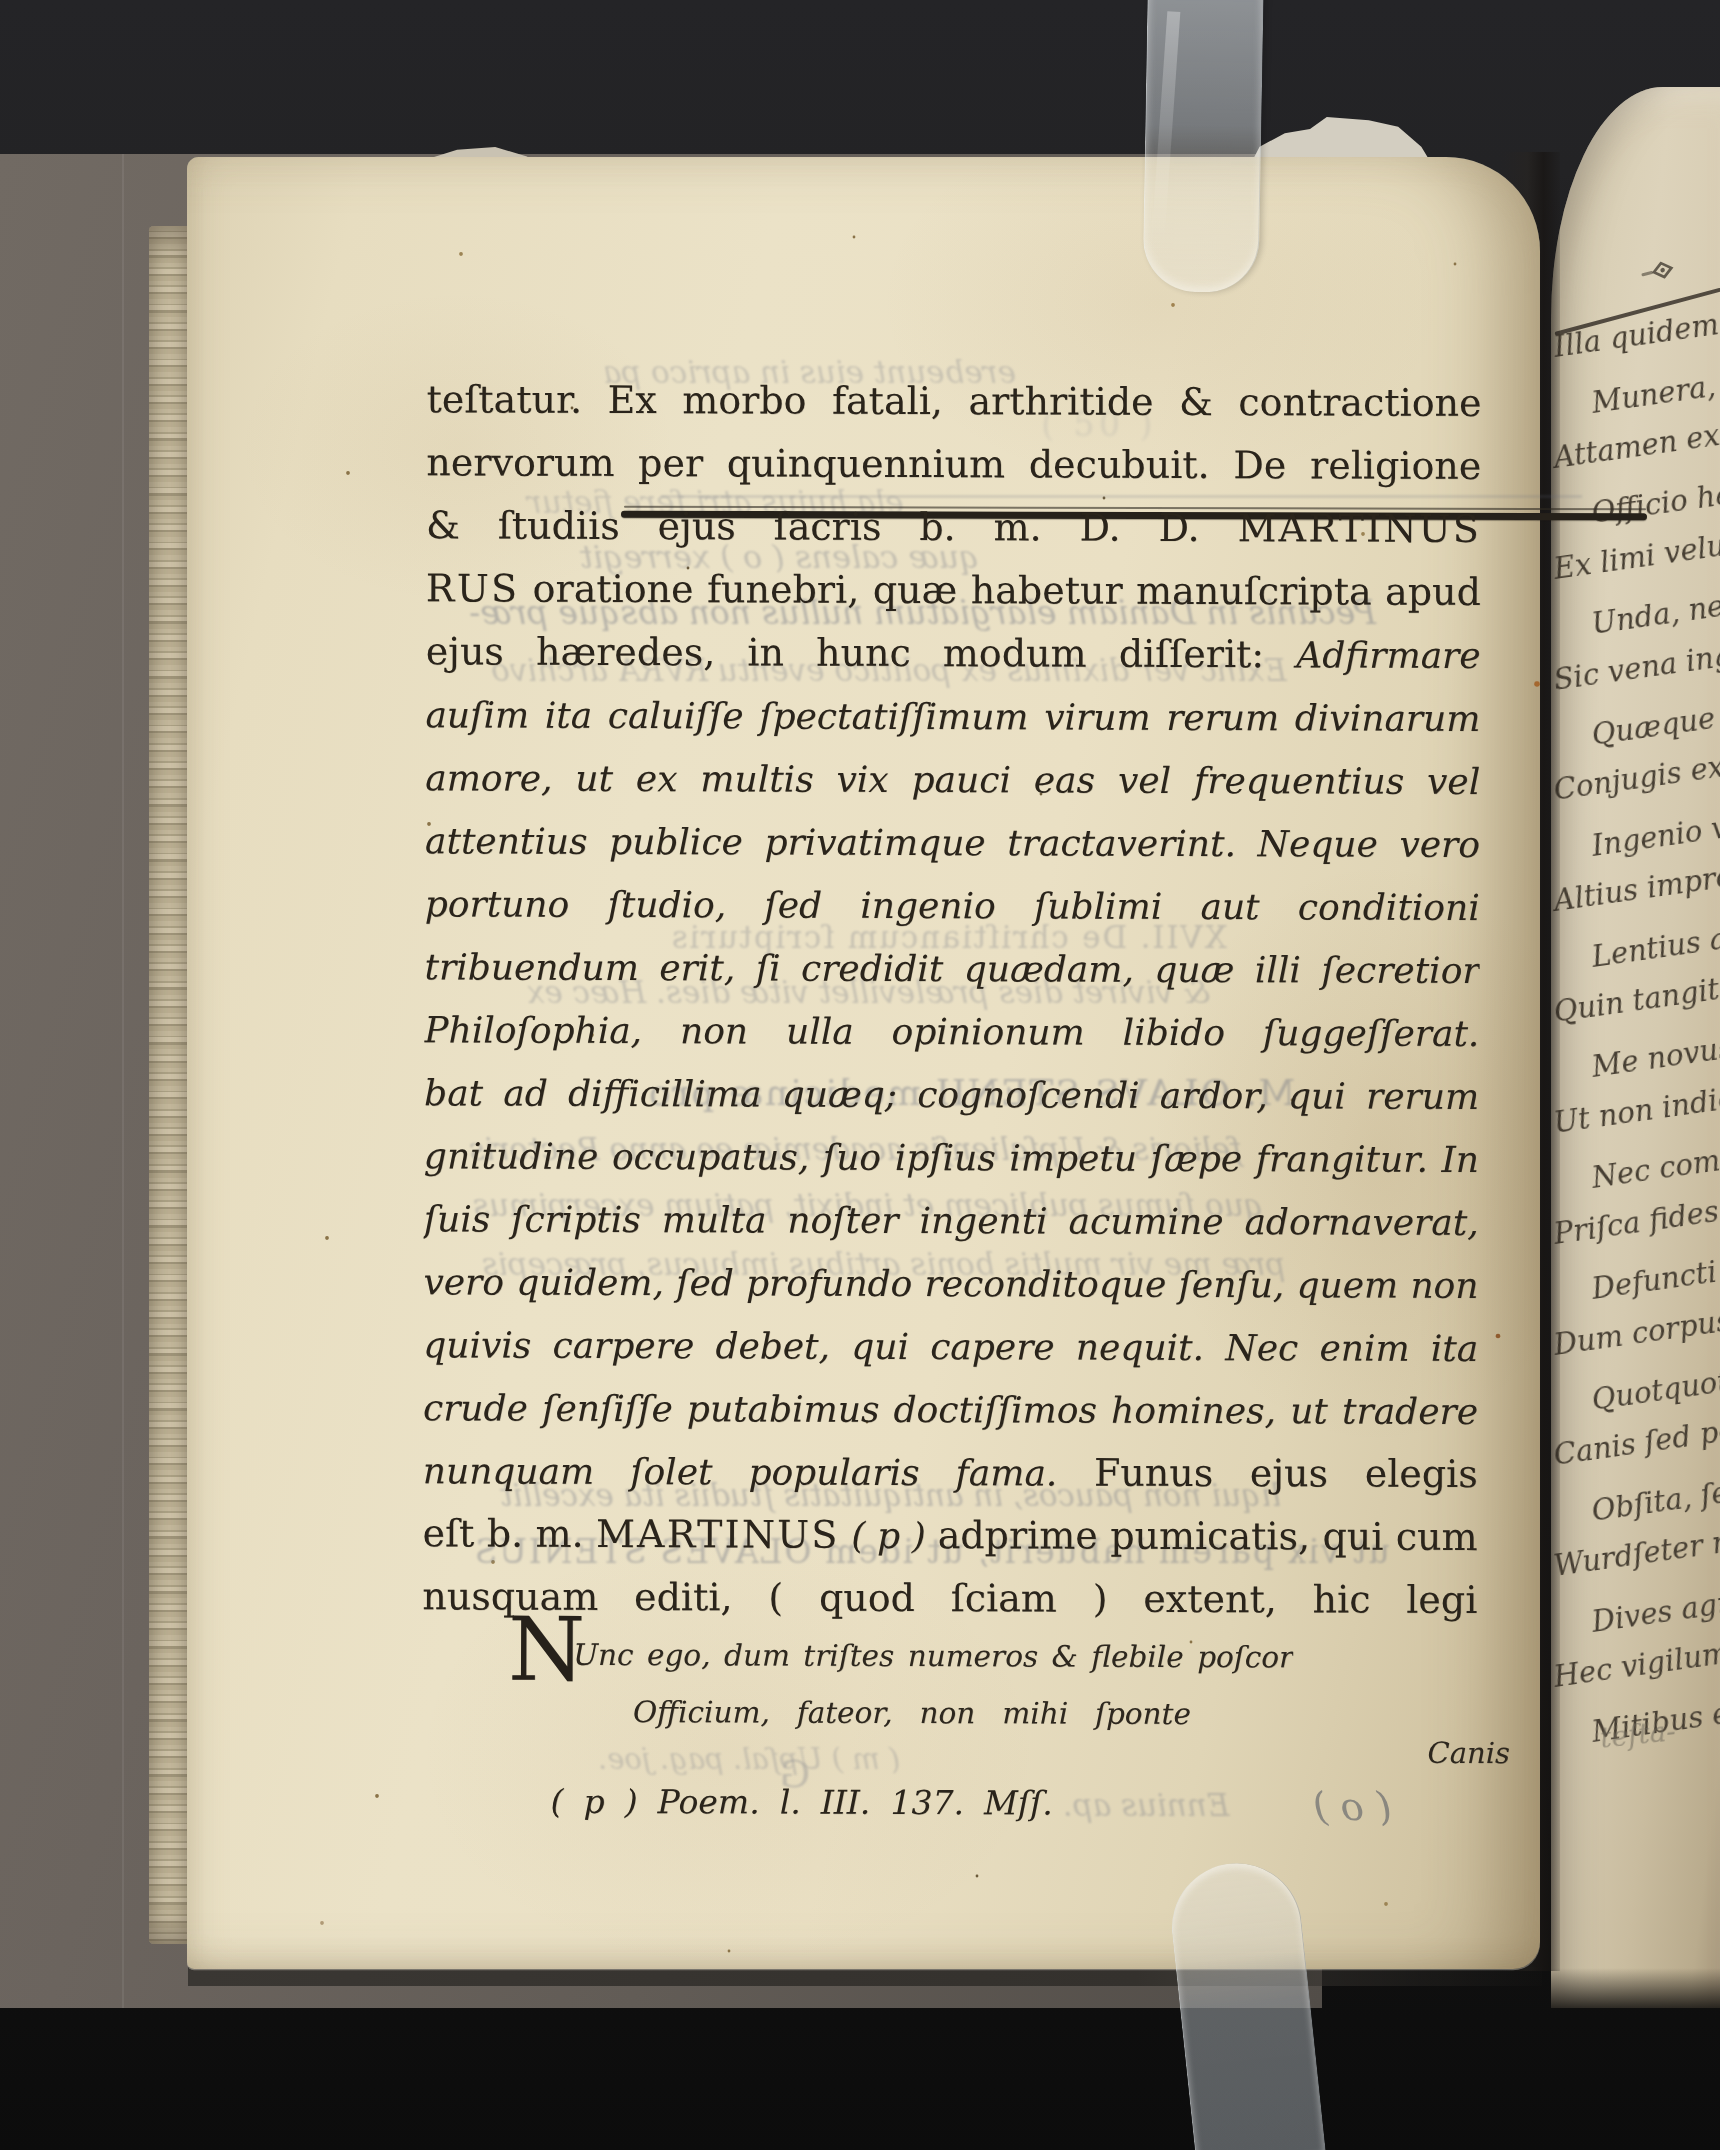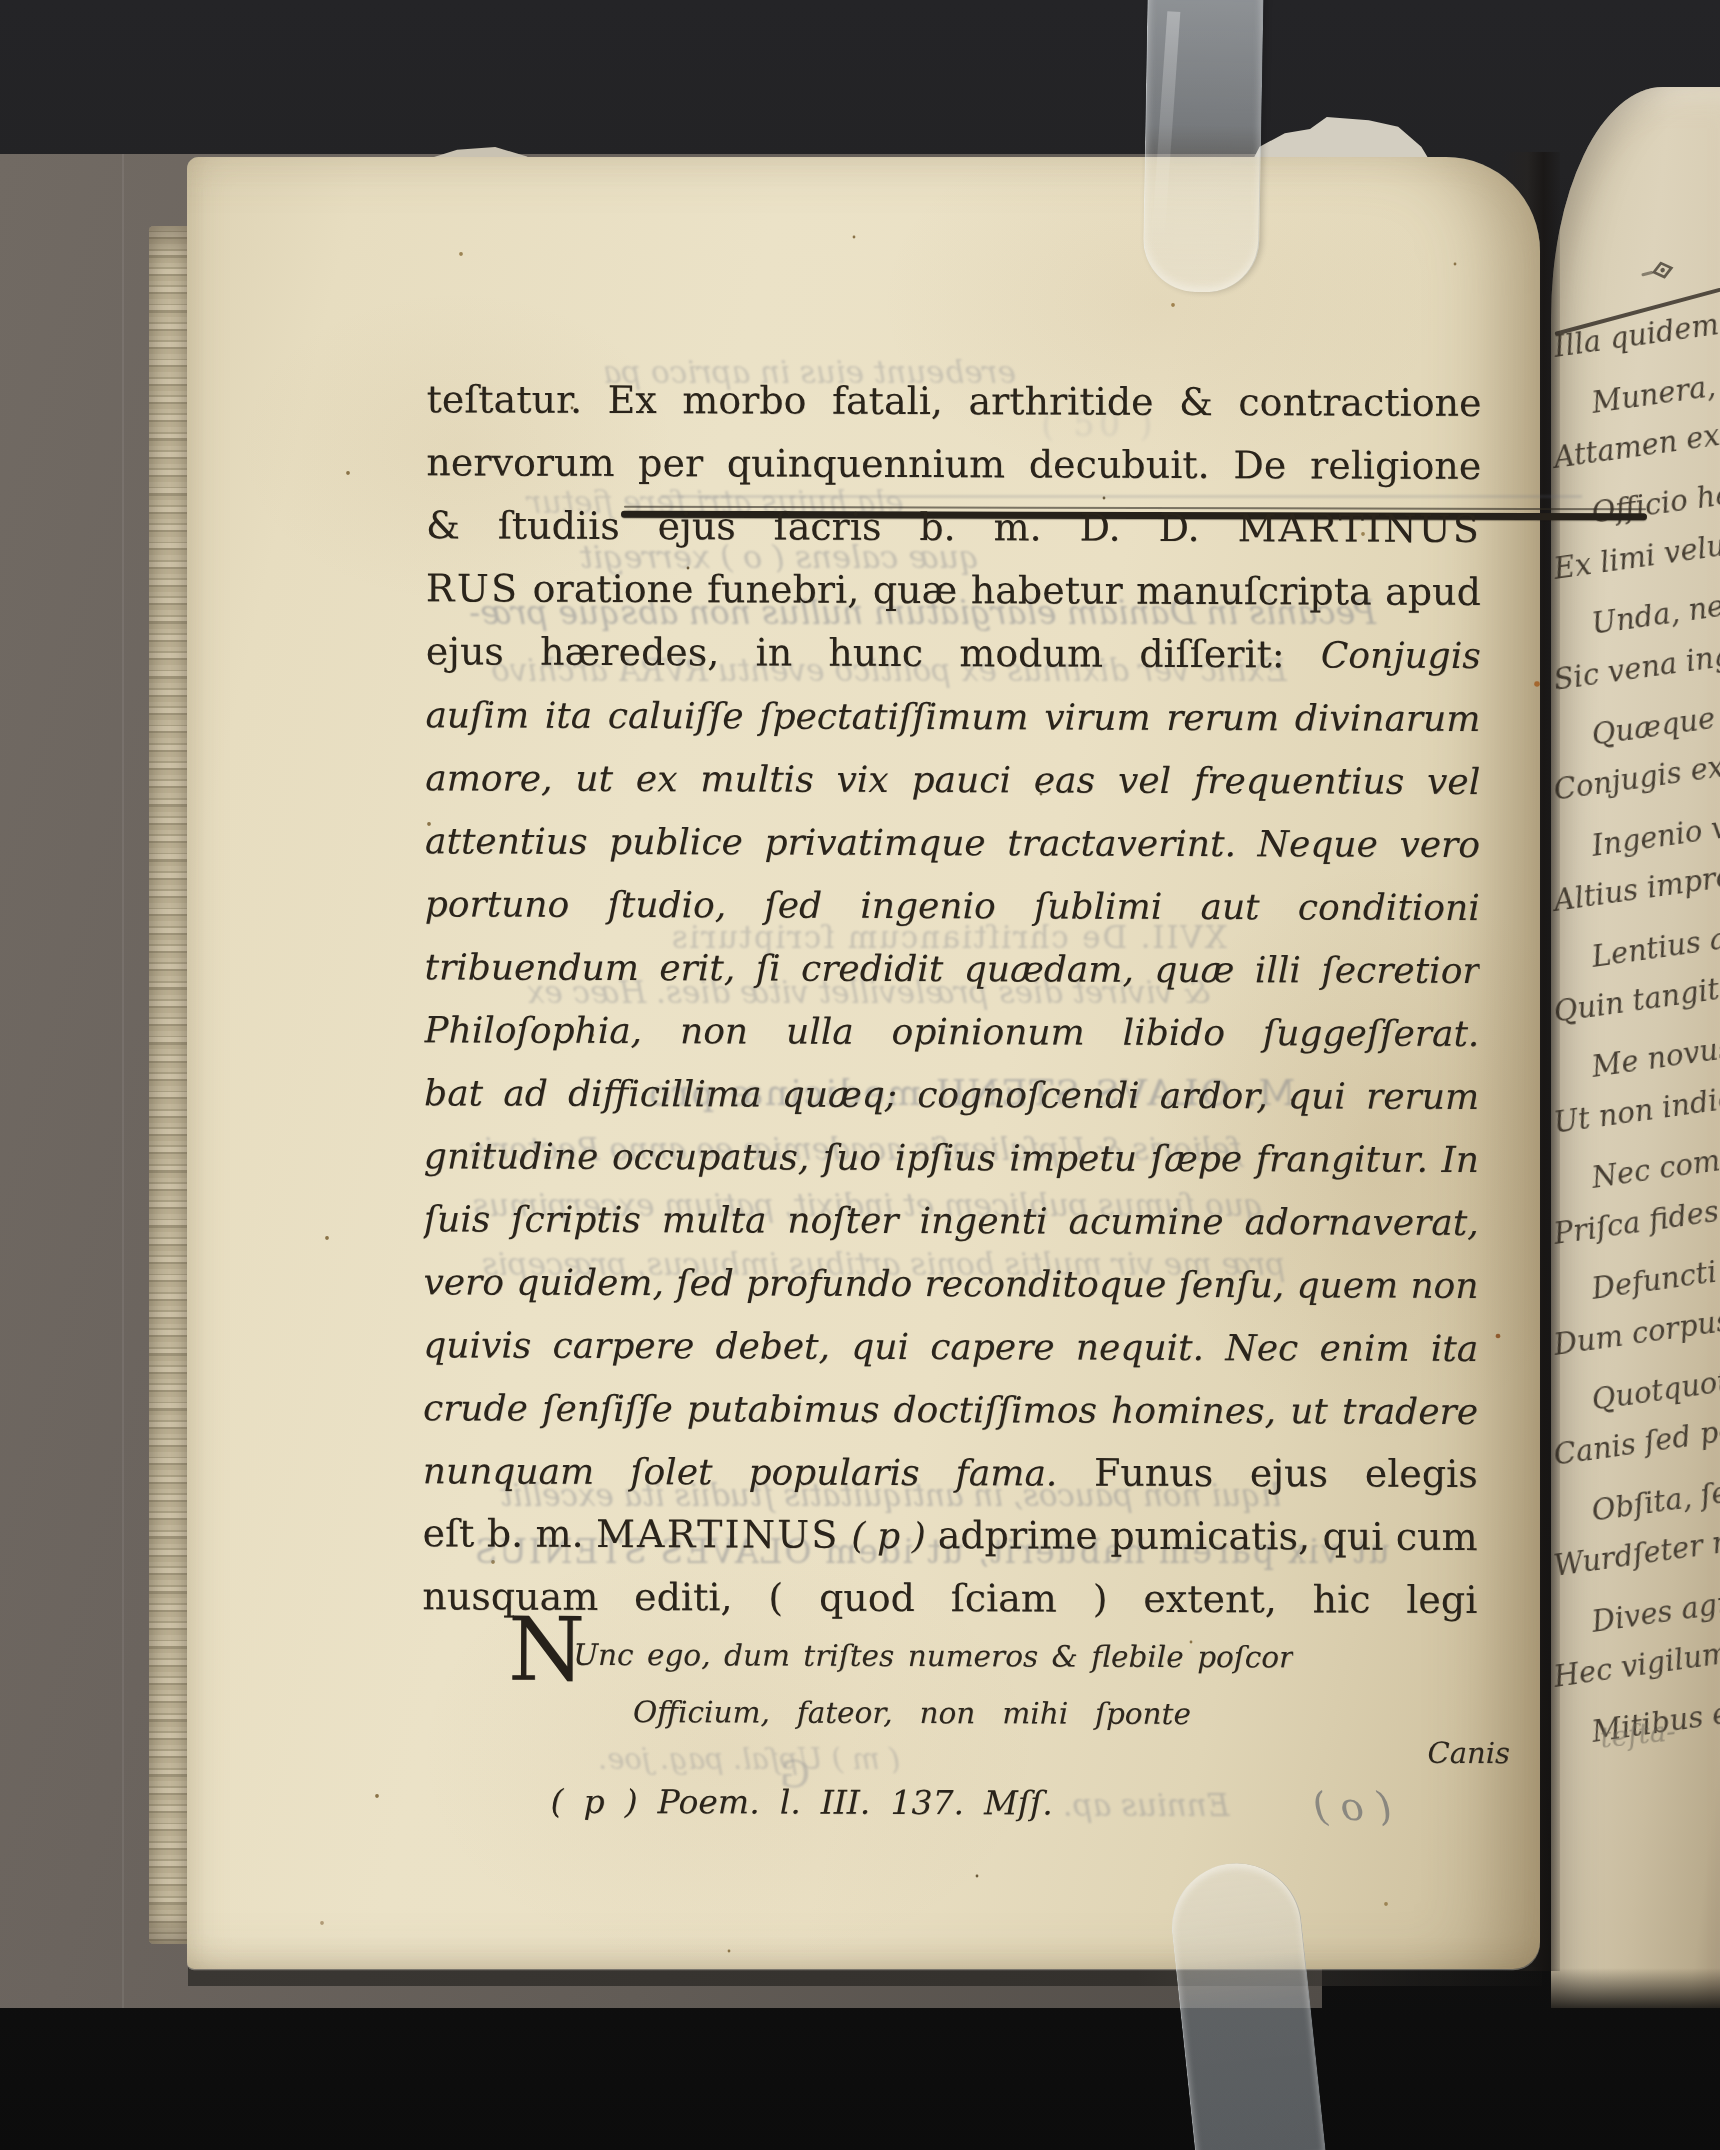--- a/index.html
+++ b/index.html
@@ -178,21 +178,21 @@
     <div class="headerecho">( 50 )</div>
     <div class="ruleghost"></div>
     <div class="rule1"></div>
     <div class="rule2"></div>
 
     <div class="textblock">
       <div class="line" style="top:210px"><span class="rm">teſtatur.  Ex morbo fatali, arthritide &amp;  contractione</span></div>
       <div class="line" style="top:273px"><span class="rm">nervorum per quinquennium decubuit.  De religione</span></div>
       <div class="line" style="top:336px"><span class="rm">&amp; ſtudiis ejus ſacris b. m.  D. D. </span><span class="rm caps">MARTINUS BRUNNE-</span></div>
       <div class="line" style="top:399px"><span class="rm caps">RUS</span><span class="rm"> oratione funebri, quæ habetur manuſcripta apud</span></div>
-      <div class="line" style="top:462px"><span class="rm">ejus hæredes,  in  hunc  modum  diſſerit:  </span><span class="it">Conjugis</span></div>
+      <div class="line" style="top:462px"><span class="rm">ejus hæredes,  in  hunc  modum  diſſerit:  </span><span class="it">Adfirmare</span></div>
       <div class="line itline" style="top:525px"><span>auſim ita caluiſſe ſpectatiſſimum virum rerum divinarum</span></div>
       <div class="line itline" style="top:588px"><span>amore, ut ex multis vix pauci eas vel frequentius vel</span></div>
       <div class="line itline" style="top:651px"><span>attentius publice privatimque tractaverint.  Neque vero im-</span></div>
       <div class="line itline" style="top:714px"><span>portuno ſtudio, ſed ingenio ſublimi aut conditioni humanæ</span></div>
       <div class="line itline" style="top:777px"><span>tribuendum erit, ſi credidit quædam, quæ illi ſecretior</span></div>
       <div class="line itline" style="top:840px"><span>Philoſophia, non ulla opinionum libido ſuggeſſerat.  Tende-</span></div>
       <div class="line itline" style="top:903px"><span>bat ad difficillima quæq; cognoſcendi ardor, qui rerum ma-</span></div>
       <div class="line itline" style="top:966px"><span>gnitudine occupatus, ſuo ipſius impetu ſæpe frangitur.  In</span></div>
       <div class="line itline" style="top:1029px"><span>ſuis ſcriptis multa noſter ingenti acumine adornaverat,</span></div>
       <div class="line itline" style="top:1092px"><span>vero quidem, ſed profundo reconditoque ſenſu, quem non</span></div>

